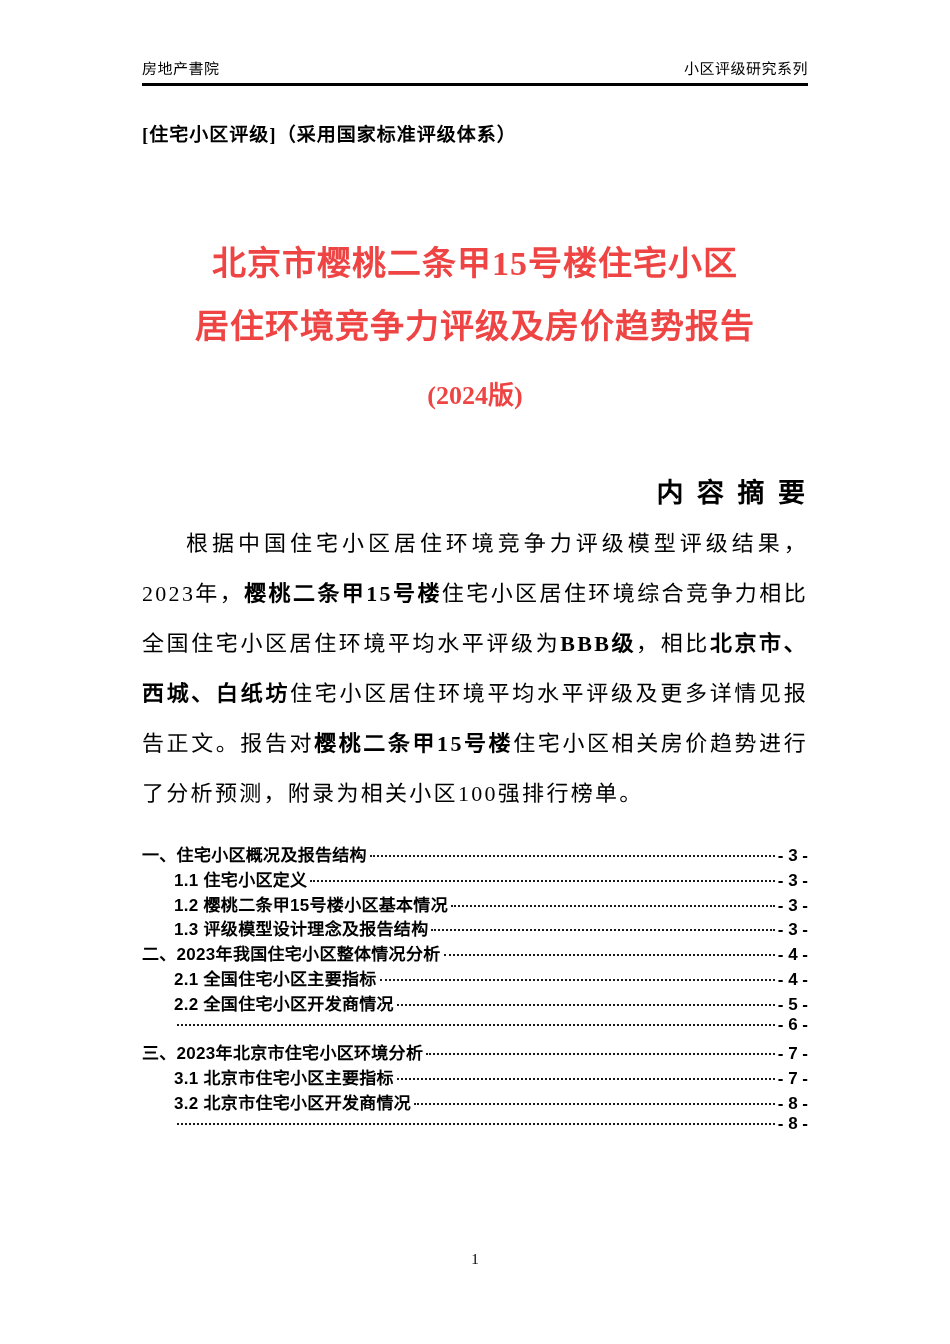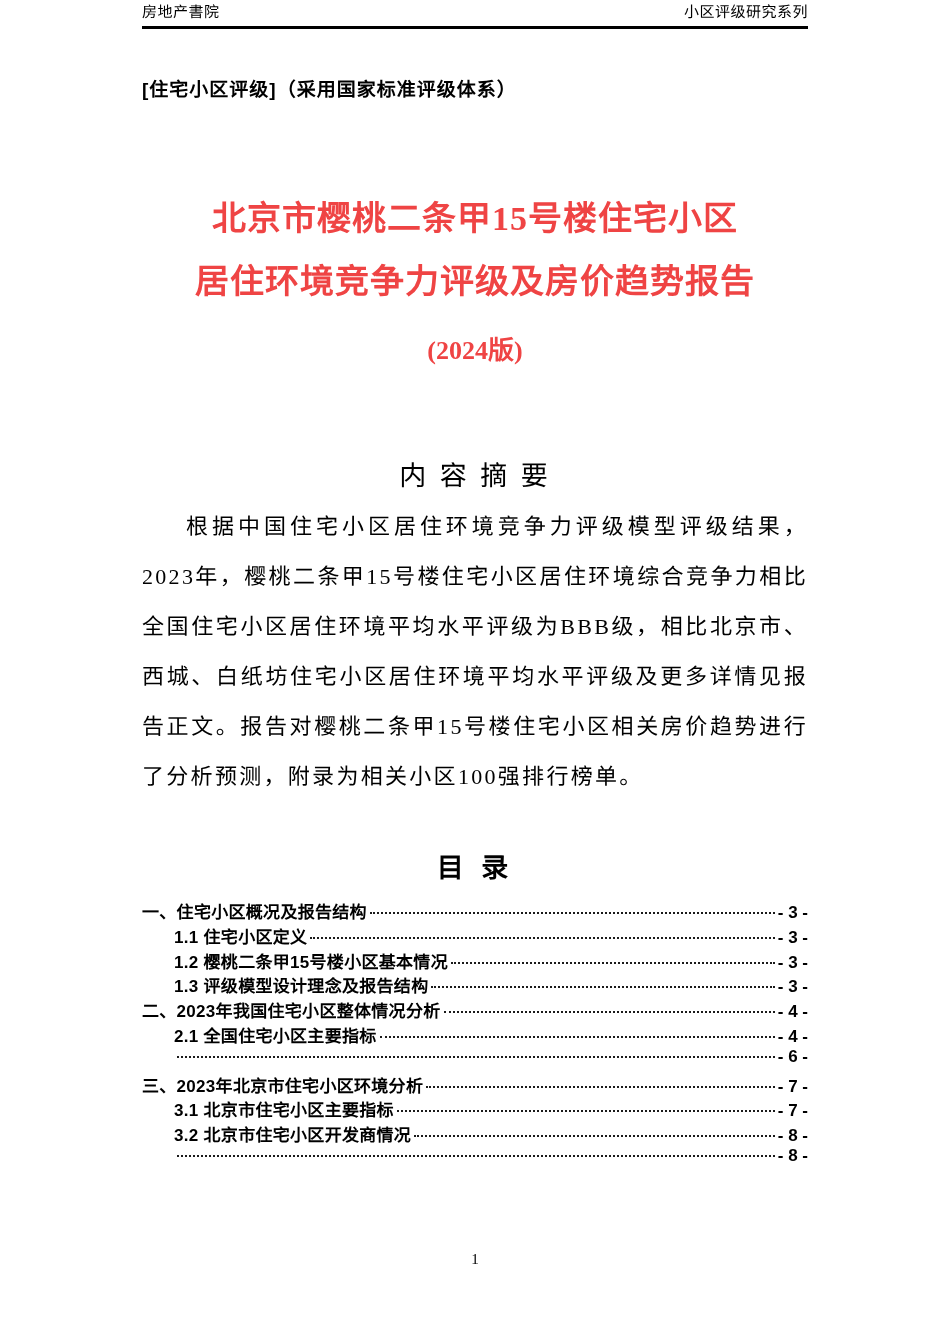--- a/index.html
+++ b/index.html
@@ -9,52 +9,52 @@
     color: #000000;
     position: relative;
     overflow: hidden;
     font-family: "Liberation Sans", sans-serif;
   }
   .content { padding: 0 142px; }
 
   
   .header-row {
     display: flex; justify-content: space-between; align-items: flex-end;
-    padding-bottom: 5px;
+    padding-top: 57px; padding-bottom: 5px;
     font-size: 15px; letter-spacing: 0.5px;
   }
   .header-rule { height: 3px; background: #000; }
 
   
   .tagline {
-    margin-top: 45px;
-    font-size: 19px; font-weight: bold; letter-spacing: 1px;
+    margin-top: 33px;
+    font-size: 19px; font-weight: bold; letter-spacing: 1px; font-family: Liberation Serif, serif;
   }
 
   
   .title-block {
     margin-top: 86px; text-align: center;
     font-family: "Liberation Serif", serif; font-weight: bold;
   }
   .title-l1, .title-l2 { font-size: 34px; line-height: 63px; letter-spacing: 1px; }
   .title-l3 { font-size: 26px; margin-top: 16px; }
 
   
   .summary-heading {
-    margin-top: 88px; text-align: center;
-    font-size: 27px; font-weight: normal; letter-spacing: 3px;
+    margin-top: 60px; text-align: right;
+    font-size: 27px; font-weight: bold; letter-spacing: 3px;
   }
   .summary-paragraph {
     margin-top: 9px;
     font-family: "Liberation Serif", serif;
     font-size: 22px; line-height: 50px;
     letter-spacing: 2.3px;
     text-align: justify; text-indent: 2em;
   }
-  .summary-paragraph .b { font-weight: normal; }
+  .summary-paragraph .b { font-weight: bold; }
 
   
   .toc-heading {
     margin-top: 44px; text-align: center;
     font-size: 27px; font-weight: bold; letter-spacing: 5px;
   }
   .toc-list { margin-top: 13px; font-size: 17px; font-weight: bold; }
   .toc-item { display: flex; align-items: baseline; height: 24.8px; }
   .toc-item.lvl2 { padding-left: 32px; }
   .toc-label { white-space: nowrap; letter-spacing: 0.3px; }
@@ -87,21 +87,20 @@
 
   <div class="title-block" style="color: #ef4444;">
     <div class="title-l1">北京市樱桃二条甲15号楼住宅小区</div>
     <div class="title-l2">居住环境竞争力评级及房价趋势报告</div>
     <div class="title-l3">(2024版)</div>
   </div>
 
   <div class="summary-heading">内 容 摘 要</div>
   <p class="summary-paragraph"><span>根据中国住宅小区居住环境竞争力评级模型评级结果，2023年，</span><span class="b">樱桃二条甲15号楼</span><span>住宅小区居住环境综合竞争力相比全国住宅小区居住环境平均水平评级为</span><span class="b">BBB级</span><span>，相比</span><span class="b">北京市、西城、白纸坊</span><span>住宅小区居住环境平均水平评级及更多详情见报告正文。报告对</span><span class="b">樱桃二条甲15号楼</span><span>住宅小区相关房价趋势进行了分析预测，附录为相关小区100强排行榜单。</span></p>
 
-  <div class="toc-heading">目 录</div>
   <div class="toc-list">
   <div class="toc-item lvl1">
     <span class="toc-label">一、住宅小区概况及报告结构</span>
     <span class="toc-dots"></span>
     <span class="toc-page">- 3 -</span>
   </div>
 
   <div class="toc-item lvl2">
     <span class="toc-label">1.1 住宅小区定义</span>
     <span class="toc-dots"></span>
@@ -125,20 +124,25 @@
     <span class="toc-dots"></span>
     <span class="toc-page">- 4 -</span>
   </div>
 
   <div class="toc-item lvl2">
     <span class="toc-label">2.1 全国住宅小区主要指标</span>
     <span class="toc-dots"></span>
     <span class="toc-page">- 4 -</span>
   </div>
 
+  <div class="toc-item lvl2">
+    <span class="toc-label">2.2 全国住宅小区开发商情况</span>
+    <span class="toc-dots"></span>
+    <span class="toc-page">- 5 -</span>
+  </div>
 
   <div class="toc-item lvl2">
     <span class="toc-dots"></span>
     <span class="toc-page">- 6 -</span>
   </div>
 
   <div class="toc-item lvl1">
     <span class="toc-label">三、2023年北京市住宅小区环境分析</span>
     <span class="toc-dots"></span>
     <span class="toc-page">- 7 -</span>

